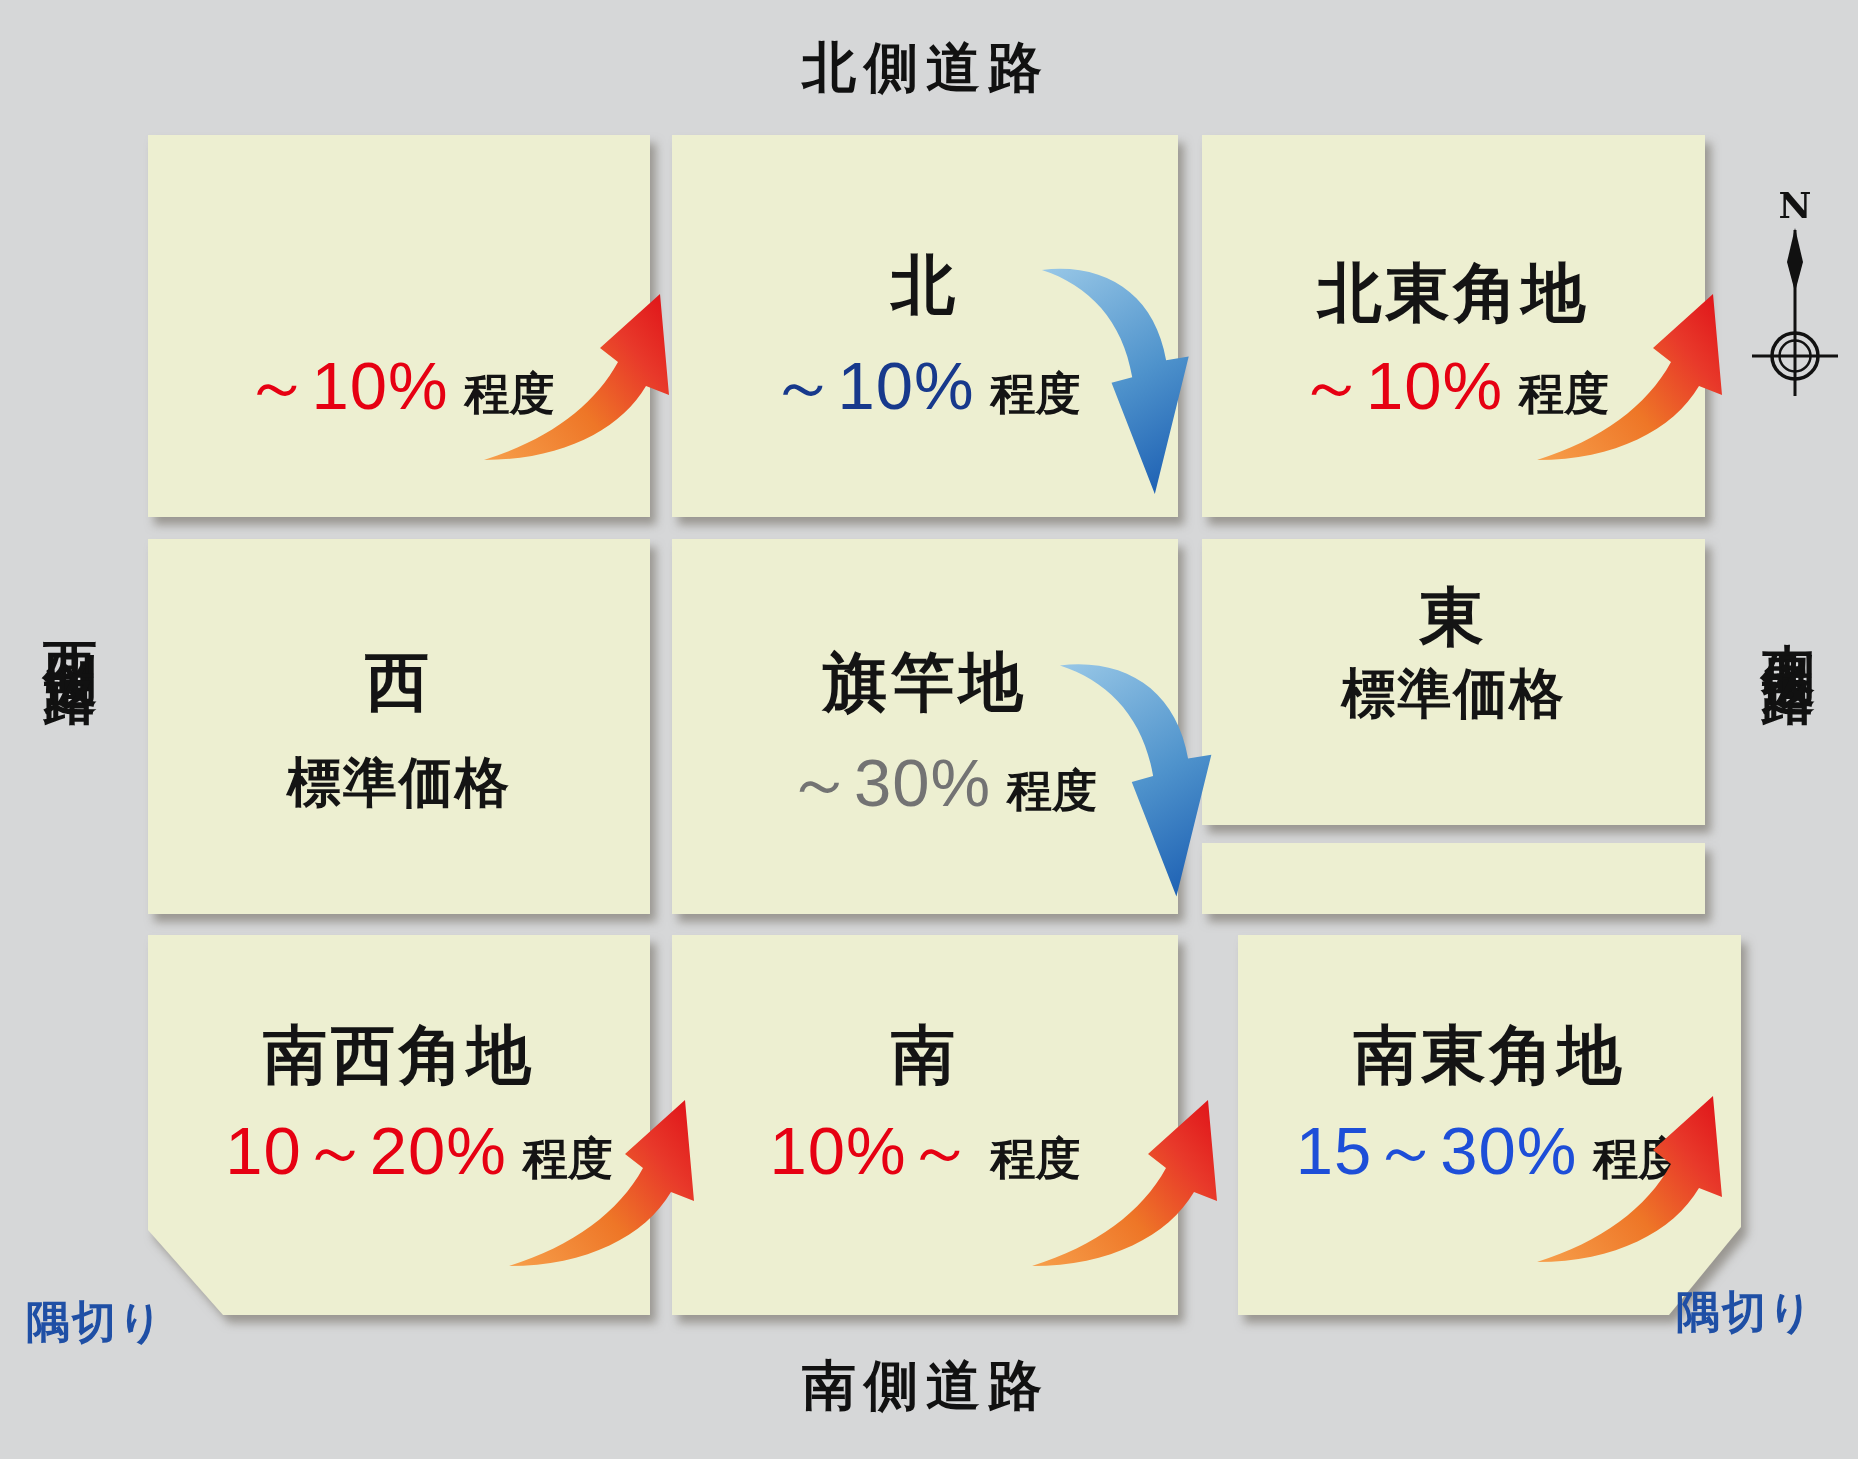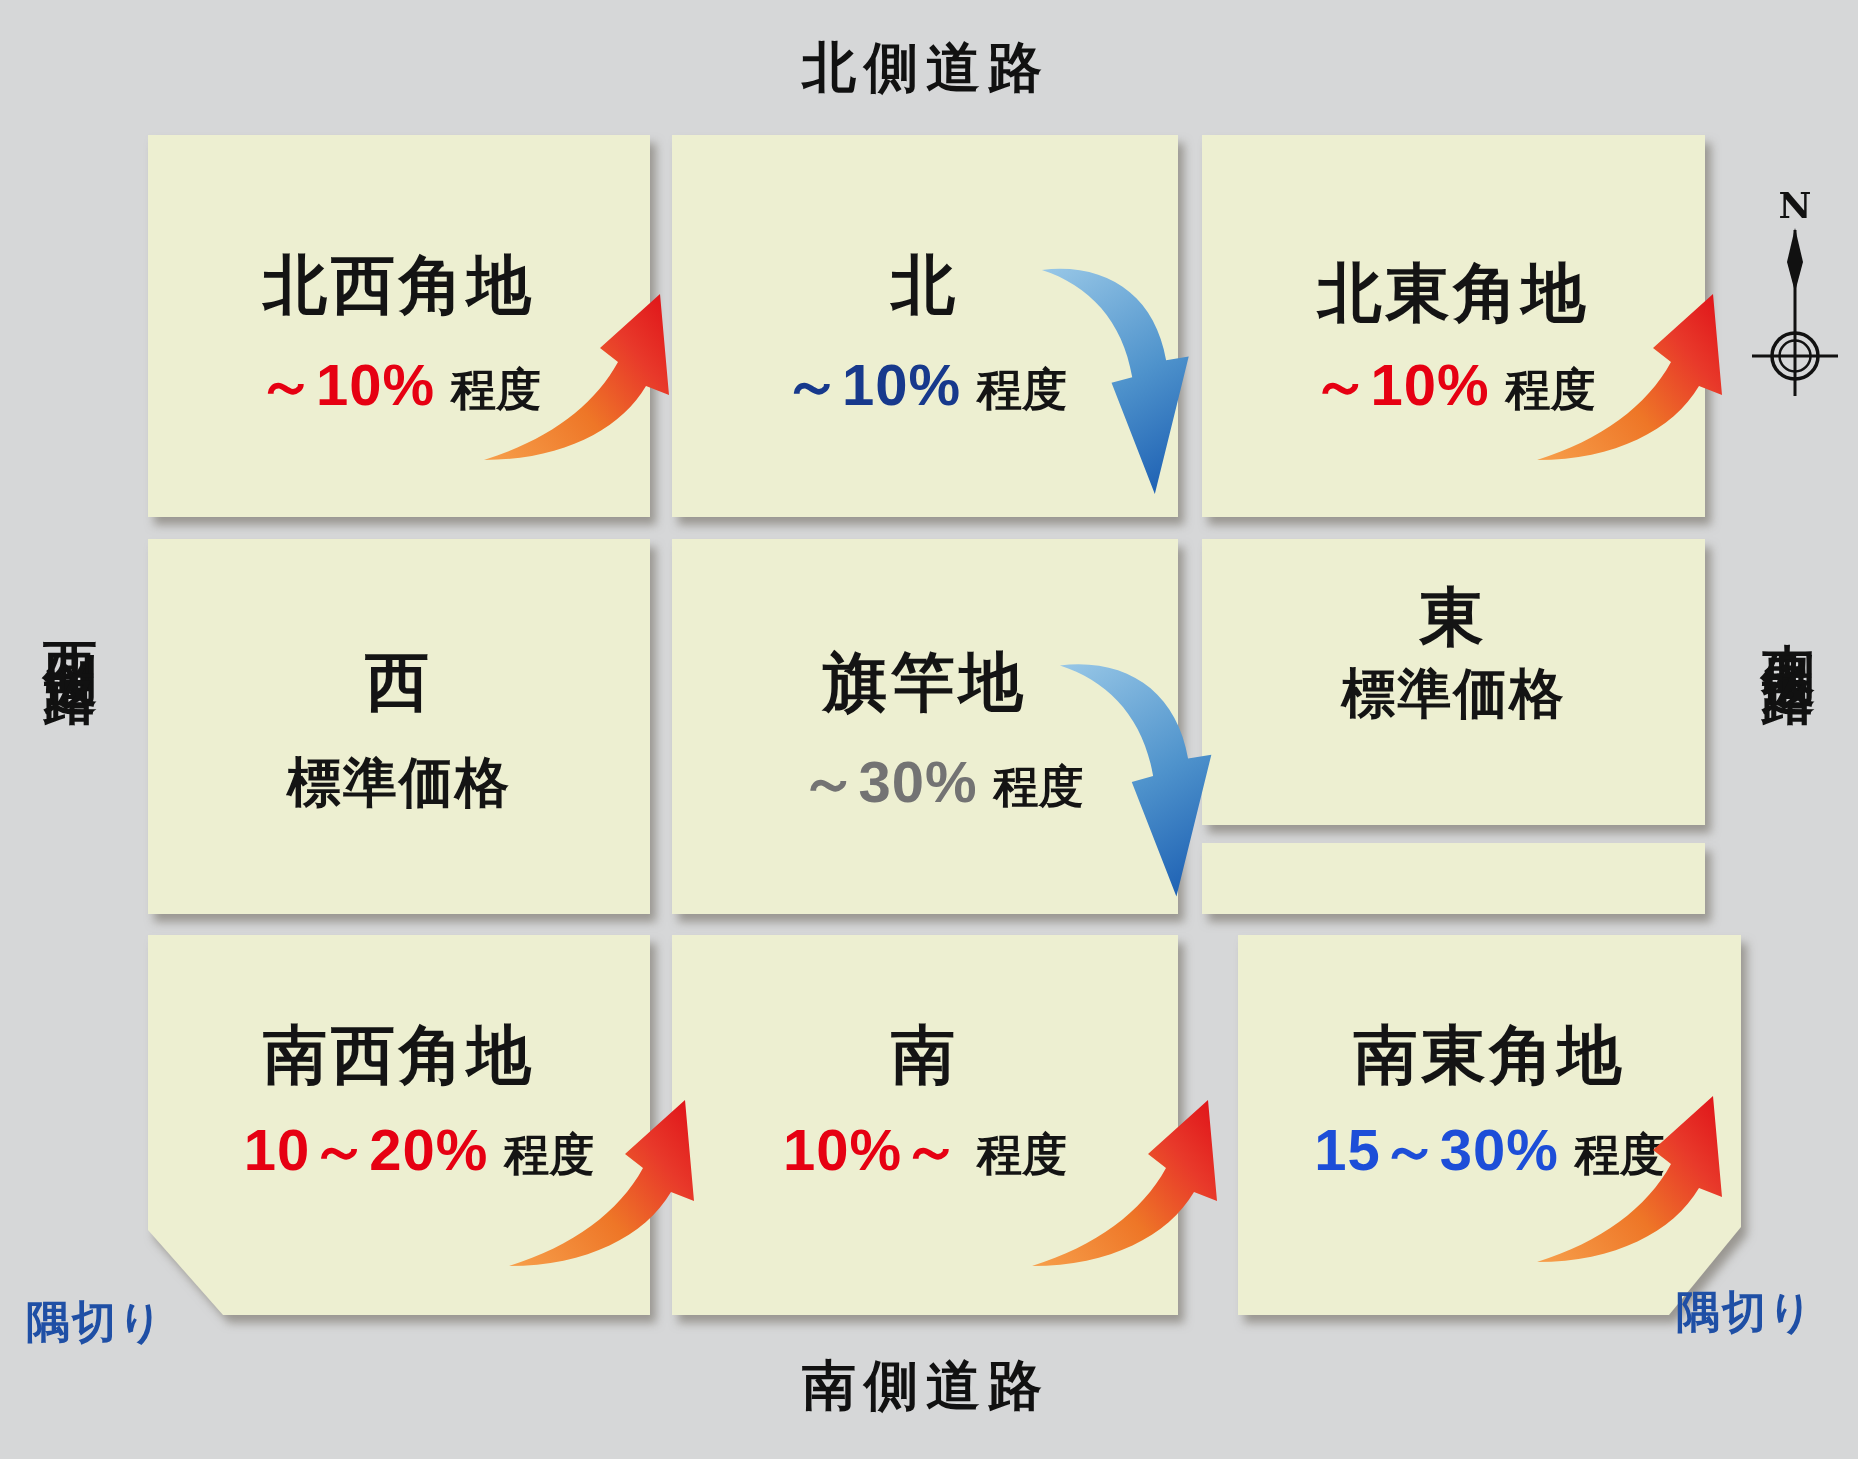--- a/index.html
+++ b/index.html
@@ -28,21 +28,21 @@
   .line{
     position:absolute;left:0;right:0;
     display:flex;justify-content:center;align-items:baseline;
     transform:translateY(-50%);
     line-height:1;white-space:nowrap;
   }
   .parcel-title{
     font-family:"DejaVu Serif","Liberation Serif",serif;
     font-weight:700;font-size:64px;color:#141414;letter-spacing:4px;
   }
-  .pct{font-size:58px;font-weight:700;letter-spacing:1px;}
+  .pct{font-size:67px;font-weight:400;letter-spacing:1px;}
   .suffix{font-size:45px;font-weight:700;color:#141414;margin-left:16px;}
   .price-note{font-size:54px;font-weight:700;color:#141414;letter-spacing:2px;}
   
   .road-h{
     position:absolute;width:620px;text-align:center;
     font-size:54px;font-weight:700;color:#111;letter-spacing:8px;line-height:1;
   }
   .road-v{
     position:absolute;
     writing-mode:vertical-rl;text-orientation:upright;
@@ -95,21 +95,20 @@
   <div class="road-h" style="left:616px;top:1358px">南側道路</div>
   <div class="road-v" style="left:44px;top:600px">西側道路</div>
   <div class="road-v" style="left:1762px;top:600px">東側道路</div>
 
   <svg class="compass" style="left:1750px;top:178px" width="90" height="230">
     <use href="#compass-rose"></use>
   </svg>
 
   <div class="cell-wrap" style="left:148px;top:135px;width:502px;height:382px">
     <div class="cell" style="background: rgb(237, 239, 209);">
-      <div class="line parcel-title" style="top:150px">北西角地</div>
       <div class="line" style="top:250px">
         <span class="pct" style="color: rgb(230, 0, 18);">～10%</span>
         <span class="suffix">程度</span>
       </div>
     </div>
   </div>
 
   <div class="cell-wrap" style="left:672px;top:135px;width:506px;height:382px">
     <div class="cell" style="background: rgb(237, 239, 209);">
       <div class="line parcel-title" style="top:150px">北</div>

